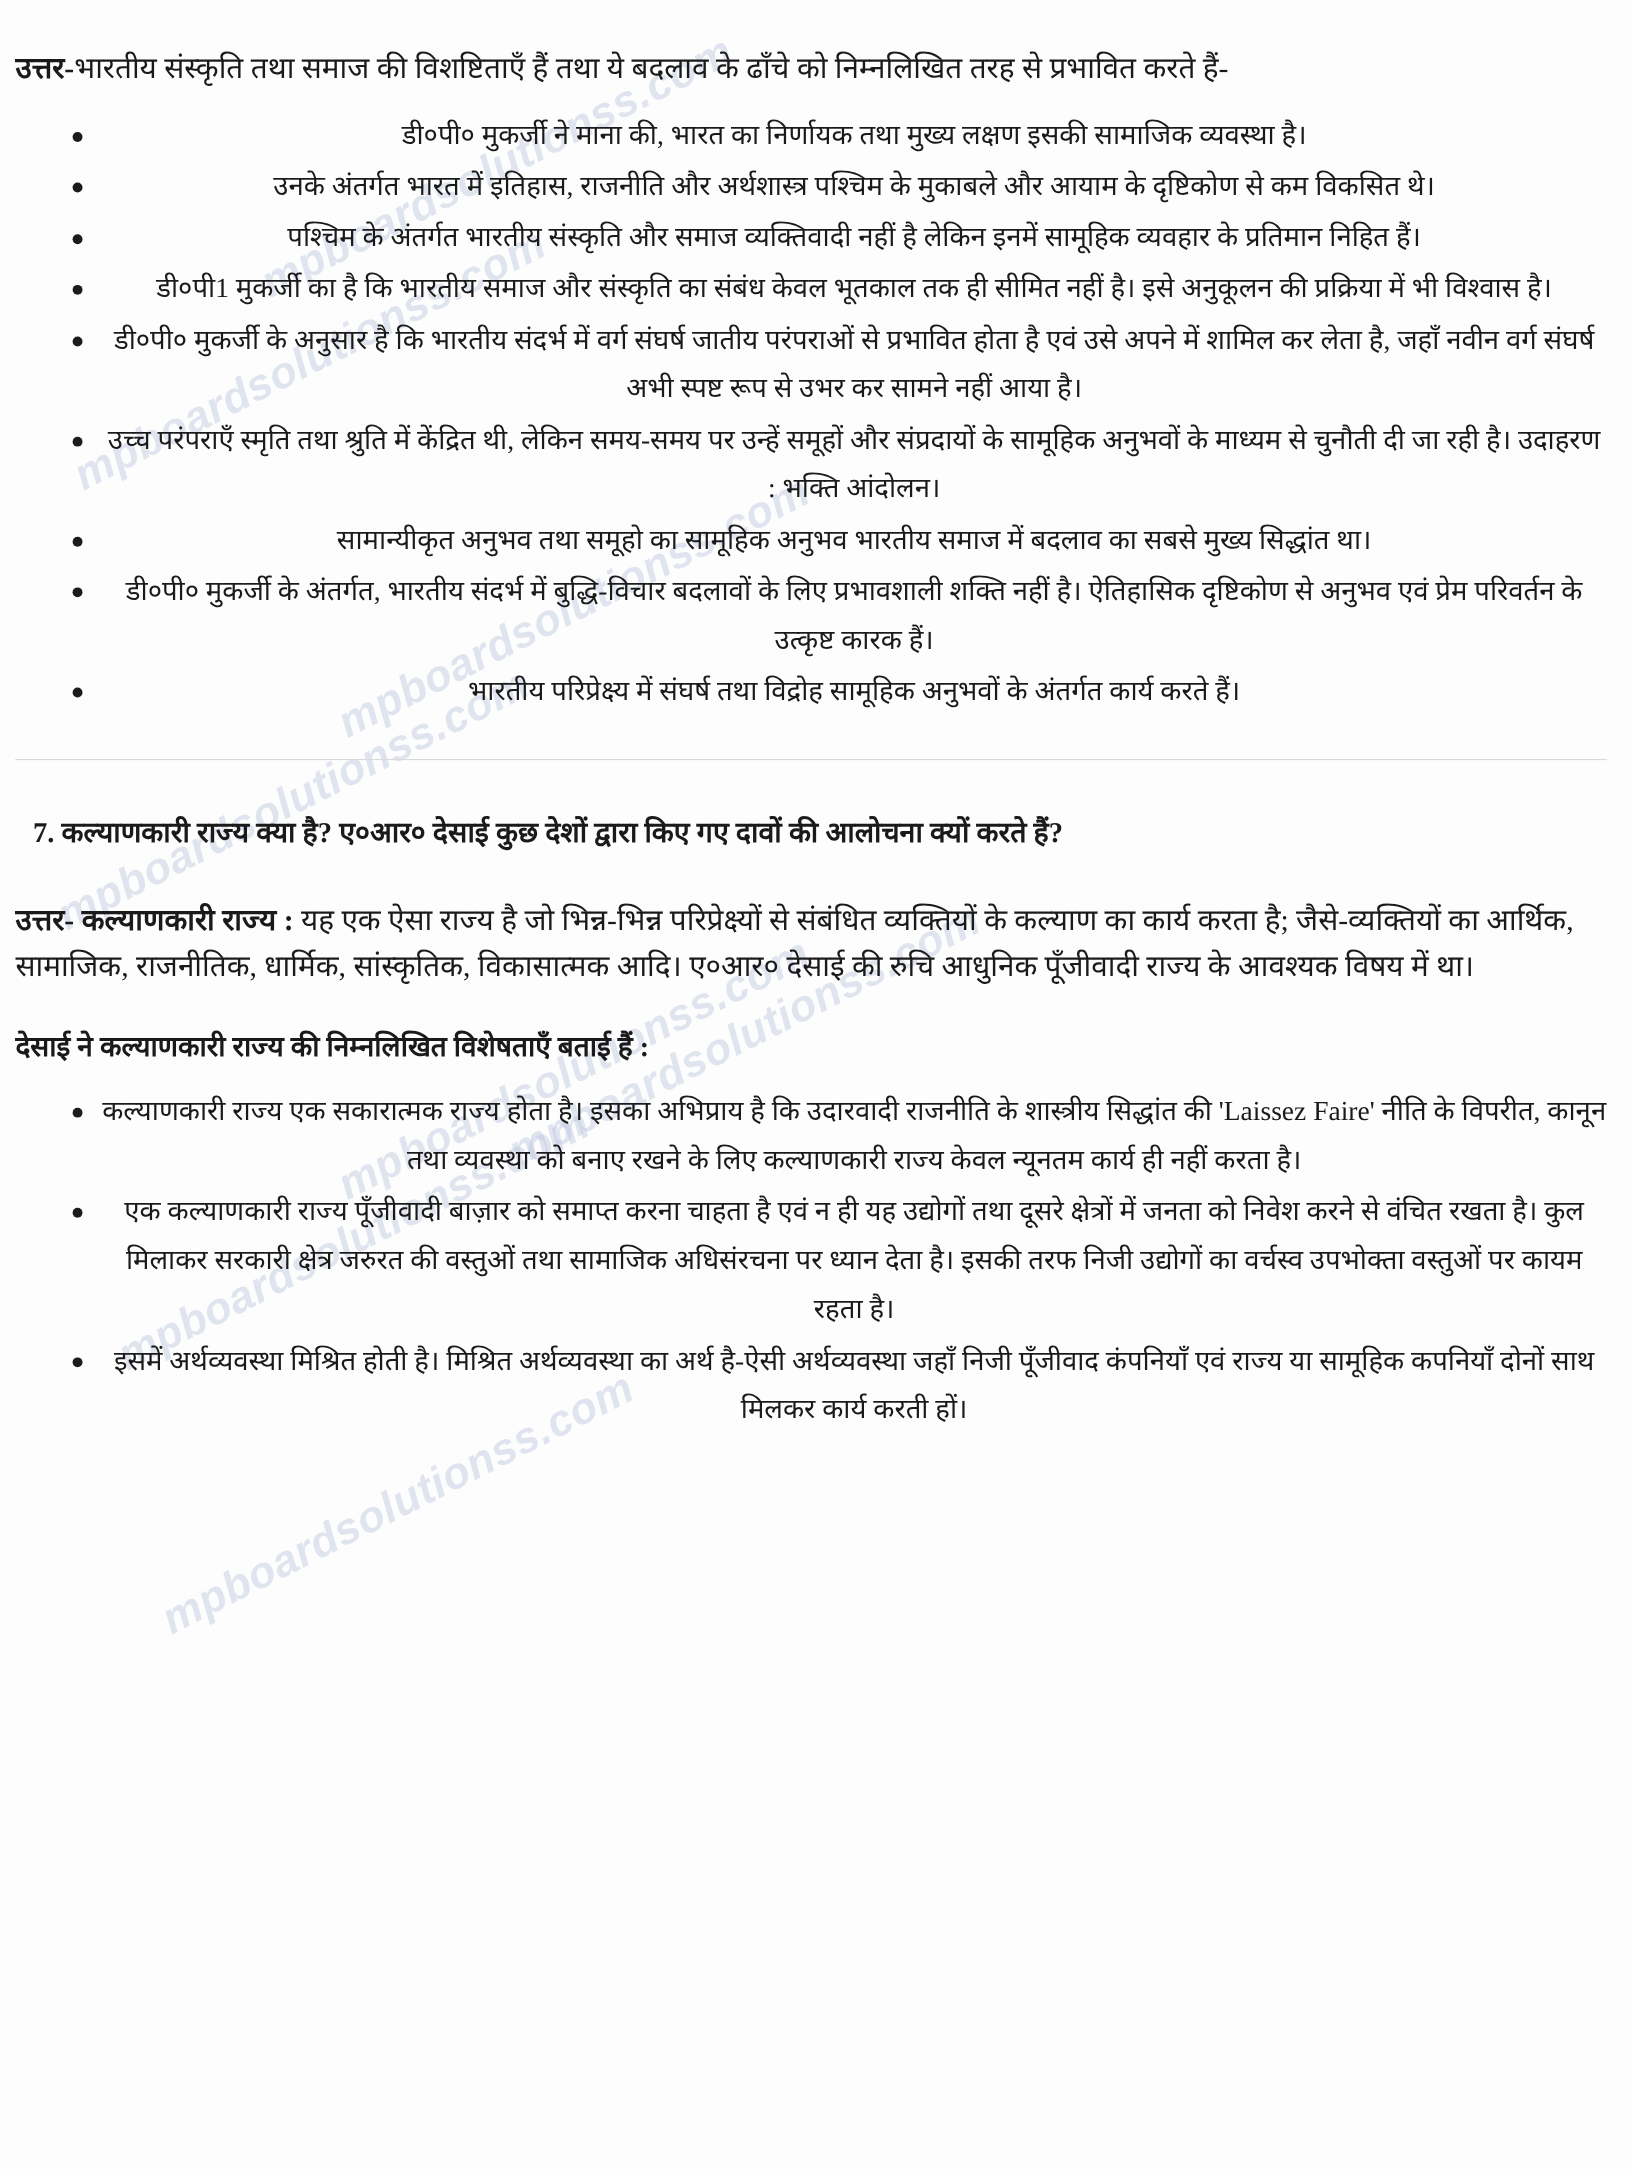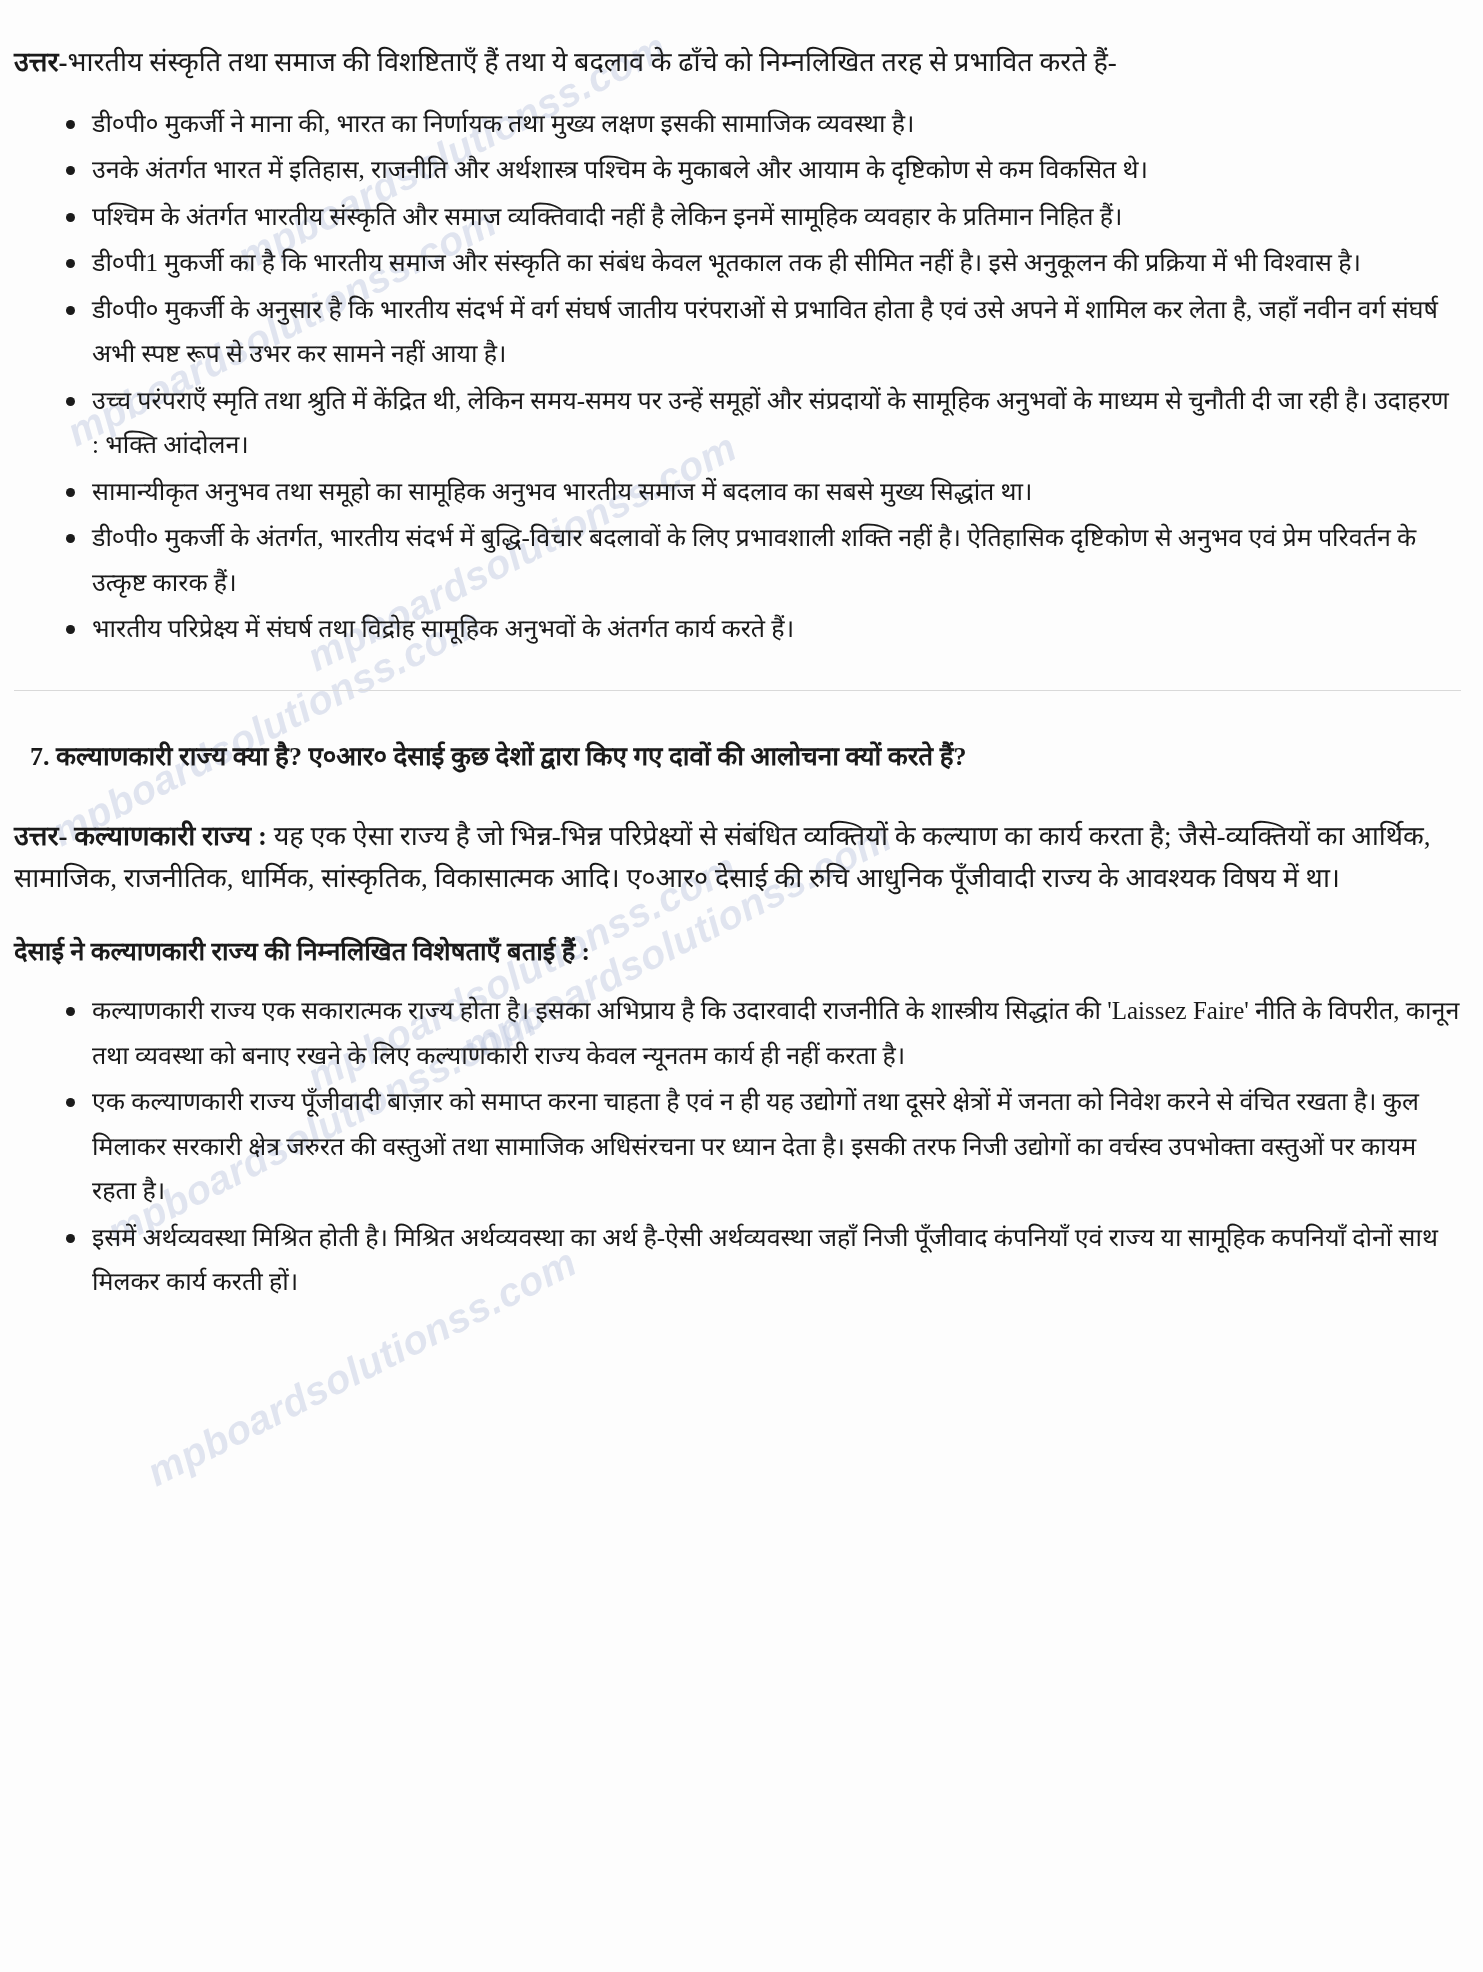--- a/index.html
+++ b/index.html
@@ -56,20 +56,21 @@
     font-family: Liberation Serif, serif;
   }
   .para .lead {
     font-weight: bold;
   }
 
   ul.bullets {
     list-style: none;
     margin: 18px 0 0 0;
     padding: 0;
+    text-align: center;
   }
   ul.bullets > li {
     position: relative;
     font-size: 25px;
     line-height: 1.78;
     padding-left: 78px;
     margin-bottom: 2px;
   }
   ul.bullets > li::before {
     content: "";

